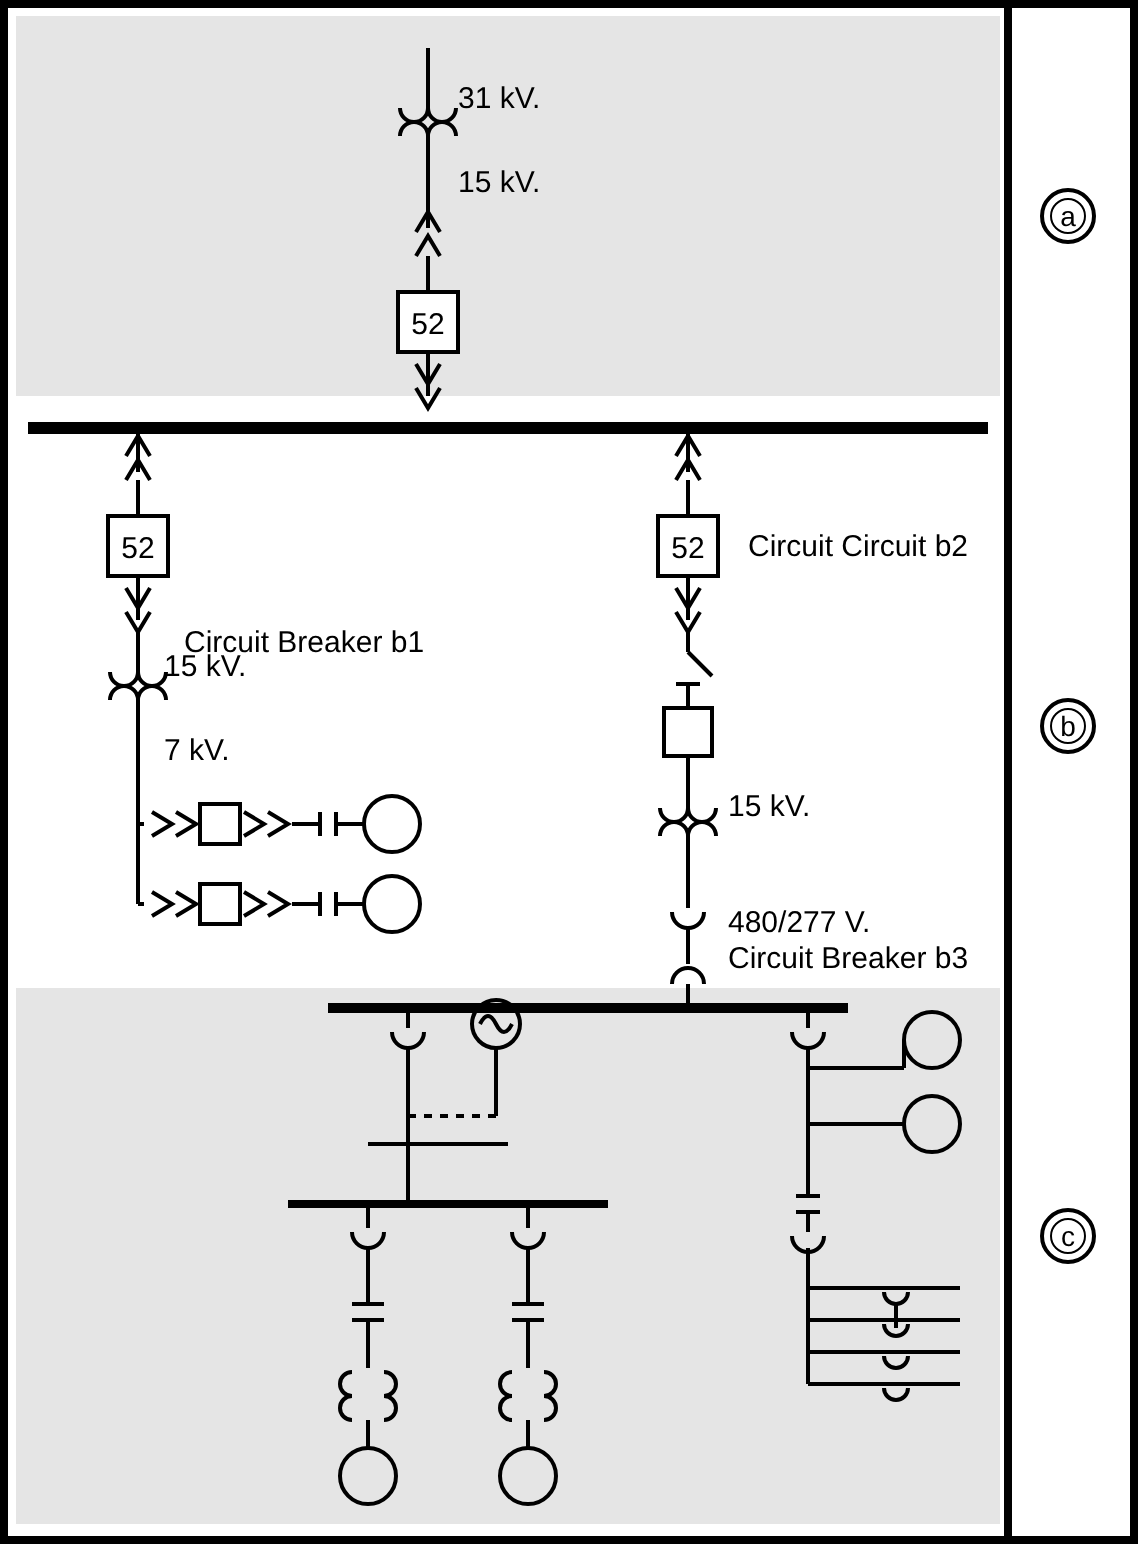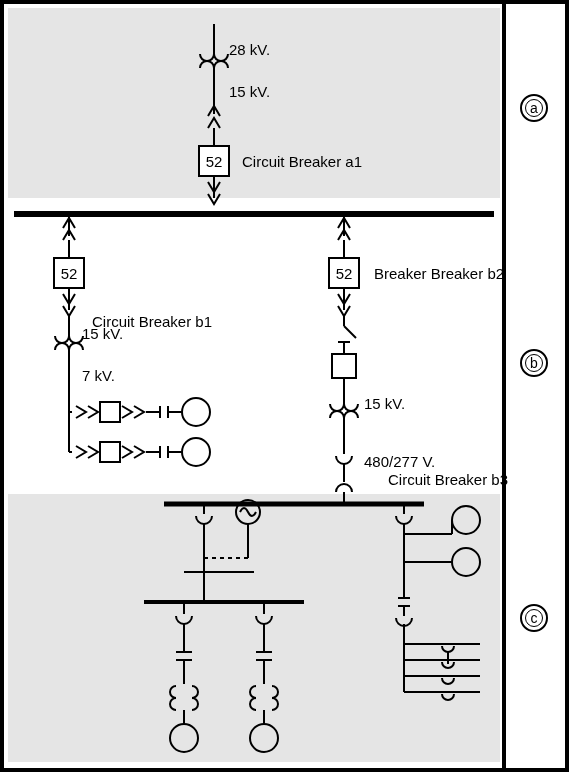--- a/index.html
+++ b/index.html
@@ -71,34 +71,33 @@
   </div>
   <div class="zone b">
     <div class="ring"></div>
     <span>b</span>
   </div>
   <div class="zone c">
     <div class="ring"></div>
     <span>c</span>
   </div>
 
-  <span class="txt" style="position:absolute; left:225px; top:38px;">28 kV.</span>
+  <span class="txt" style="position:absolute; left:225px; top:38px;">31 kV.</span>
   <span class="txt" style="position:absolute; left:225px; top:80px;">15 kV.</span>
 
-  <span class="txt" style="position:absolute; left:238px; top:150px;">Circuit Breaker a1</span>
 
   <span class="txt" style="position:absolute; left:88px;  top:262px;margin-top:48px;">Circuit Breaker b1</span>
-  <span class="txt" style="position:absolute; left:370px; top:262px;">Breaker Breaker b2</span>
+  <span class="txt" style="position:absolute; left:370px; top:262px;">Circuit Circuit b2</span>
 
   <span class="txt" style="position:absolute; left:78px;  top:322px;">15 kV.</span>
   <span class="txt" style="position:absolute; left:78px;  top:364px;">7 kV.</span>
 
   <span class="txt" style="position:absolute; left:360px; top:392px;">15 kV.</span>
   <span class="txt" style="position:absolute; left:360px; top:450px;text-align:right;">480/277 V.</span>
-  <span class="txt" style="position:absolute; left:360px; top:468px;margin-left:24px;">Circuit Breaker b3</span>
+  <span class="txt" style="position:absolute; left:360px; top:468px;">Circuit Breaker b3</span>
 
   <svg width="500" height="764" viewBox="0 0 500 764">
     <g stroke="#000" stroke-width="2" fill="none">
 
       <line x1="210" y1="20" x2="210" y2="50"></line>
 
       <path d="M196 50 a7 7 0 0 0 14 0 a7 7 0 0 0 14 0"></path>
       <path d="M196 64 a7 7 0 0 1 14 0 a7 7 0 0 1 14 0"></path>
       <line x1="210" y1="64" x2="210" y2="110"></line>
 

